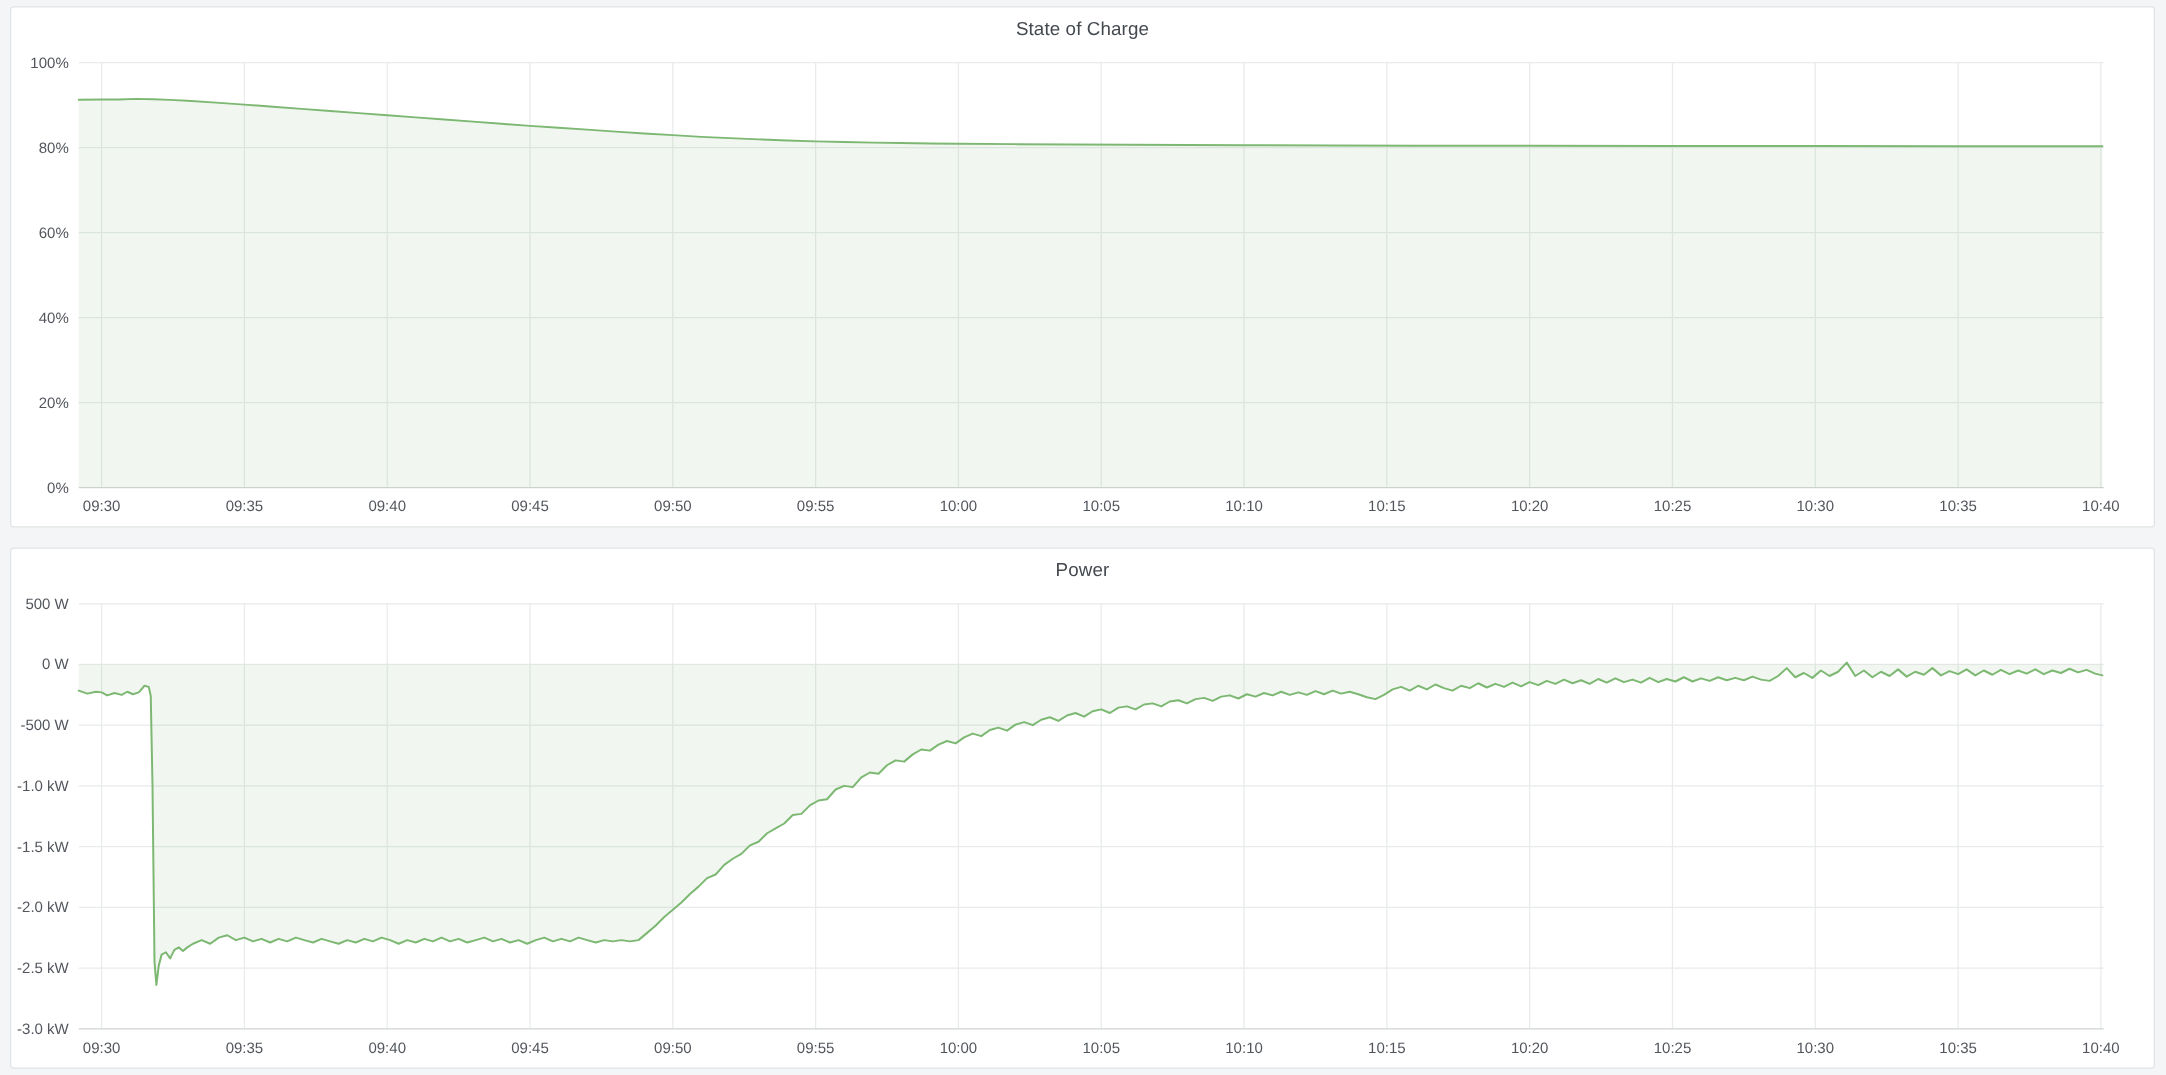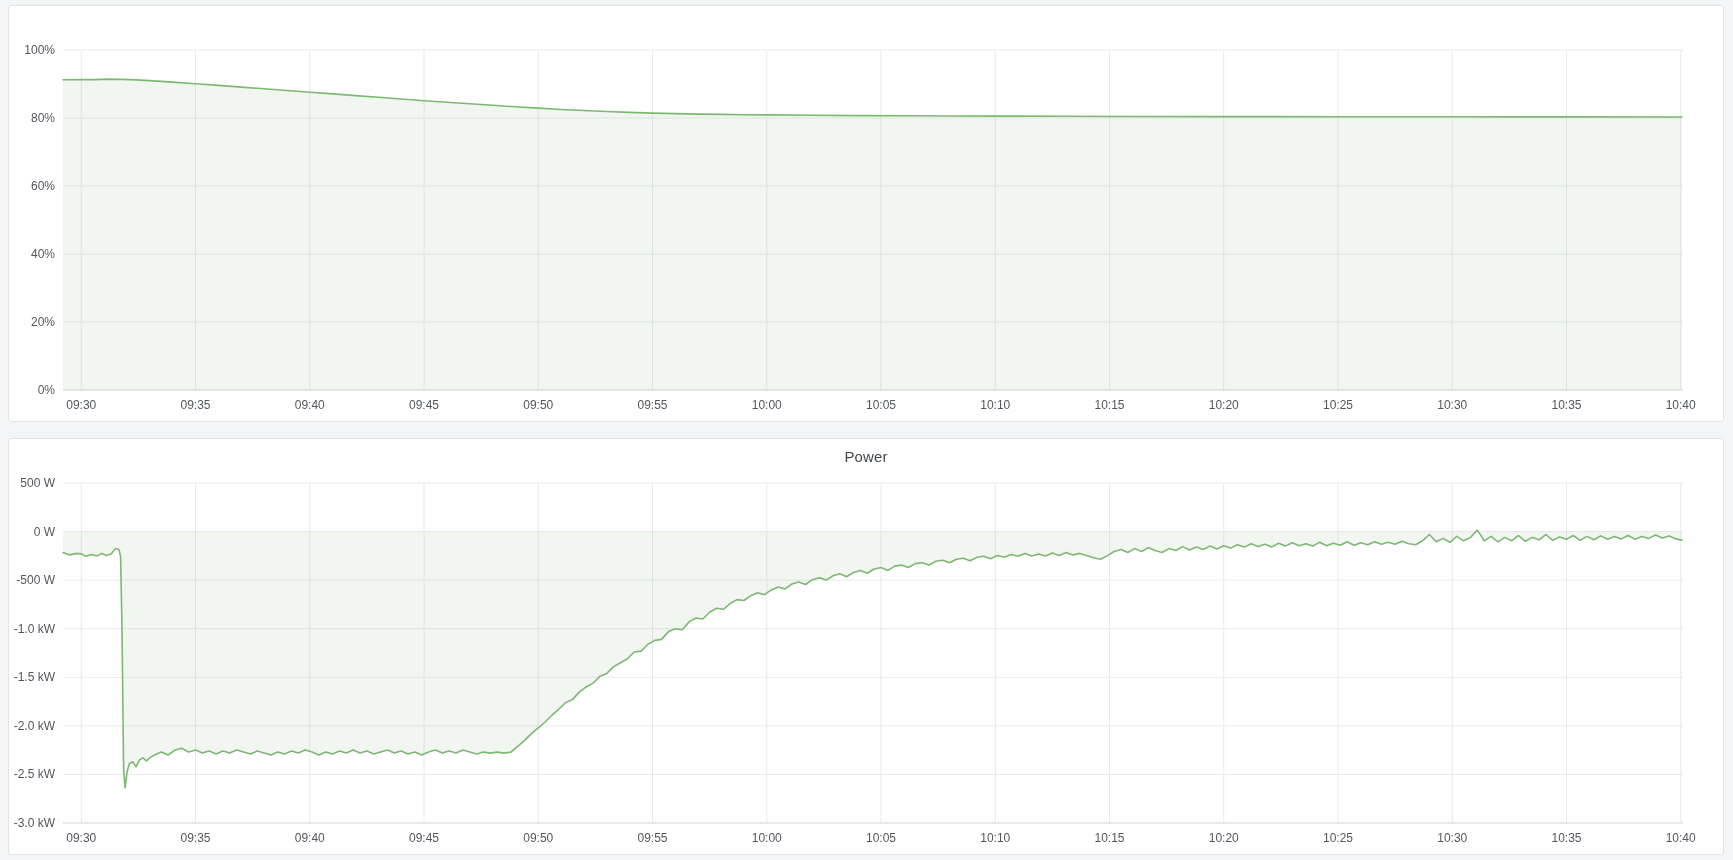--- a/index.html
+++ b/index.html
@@ -19,20 +19,21 @@
     position:absolute;top:9px;left:0;right:0;text-align:center;
     font-size:15px;font-weight:500;color:#44494f;letter-spacing:.1px;
   }
   .chart-svg{position:absolute;left:0;top:0;}
   .tick-label{fill:#52565c;font-size:12px;font-family:"Liberation Sans",sans-serif;}
 </style>
 </head>
 <body>
 
 <div class="panel" id="panel-soc">
+  <div class="panel-title">State of Charge</div>
   <svg class="chart-svg" id="chart-soc" width="1714" height="415" viewBox="0 0 1714 415">
       <g>
         <line x1="72.27926657263752" x2="72.27926657263752" y1="44" y2="384" stroke="#e8eaeb" stroke-width="1"></line>
         <line x1="186.52468265162202" x2="186.52468265162202" y1="44" y2="384" stroke="#e8eaeb" stroke-width="1"></line>
         <line x1="300.77009873060655" x2="300.77009873060655" y1="44" y2="384" stroke="#e8eaeb" stroke-width="1"></line>
         <line x1="415.015514809591" x2="415.015514809591" y1="44" y2="384" stroke="#e8eaeb" stroke-width="1"></line>
         <line x1="529.2609308885756" x2="529.2609308885756" y1="44" y2="384" stroke="#e8eaeb" stroke-width="1"></line>
         <line x1="643.50634696756" x2="643.50634696756" y1="44" y2="384" stroke="#e8eaeb" stroke-width="1"></line>
         <line x1="757.7517630465445" x2="757.7517630465445" y1="44" y2="384" stroke="#e8eaeb" stroke-width="1"></line>
         <line x1="871.9971791255289" x2="871.9971791255289" y1="44" y2="384" stroke="#e8eaeb" stroke-width="1"></line>

